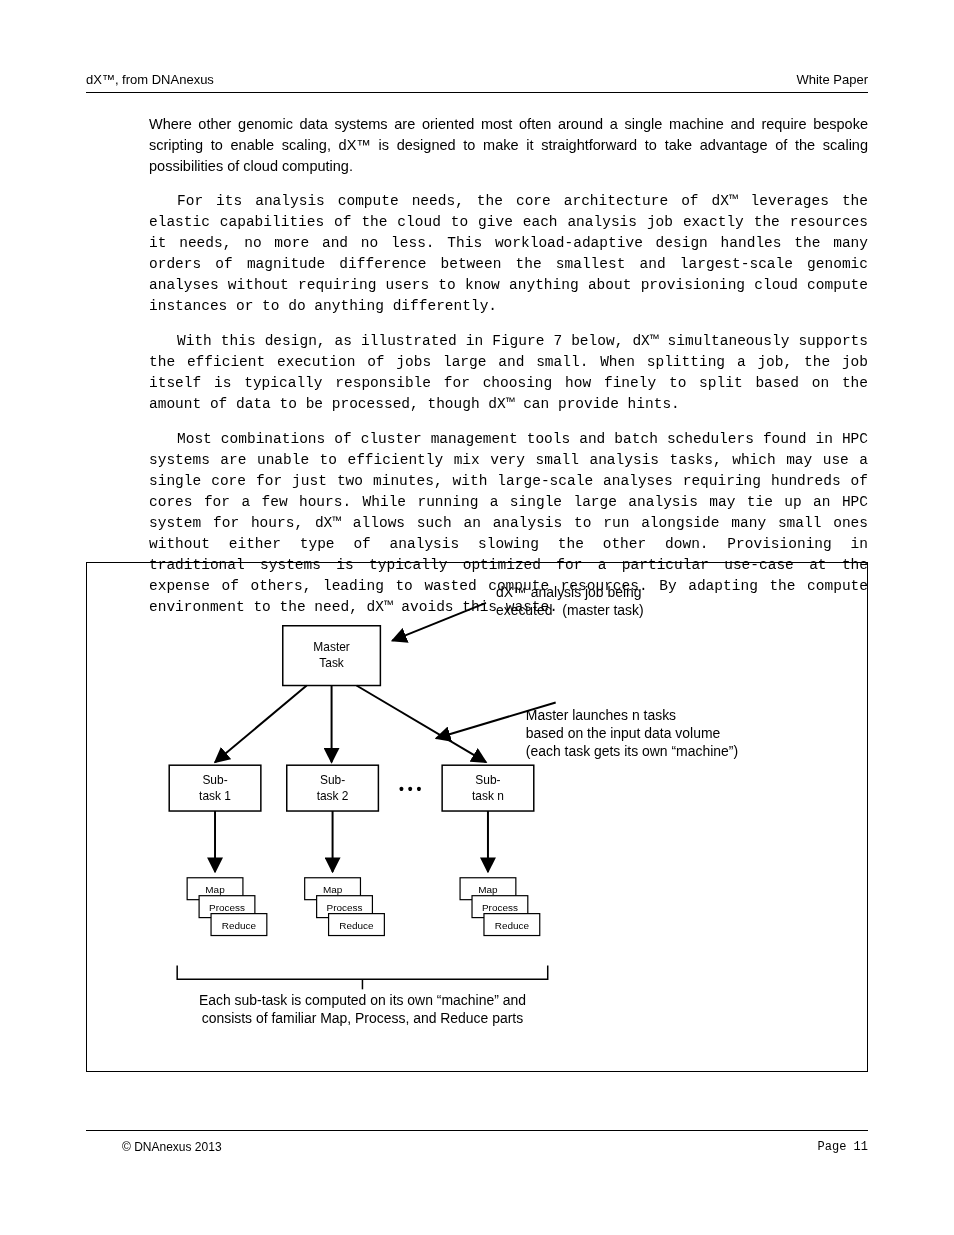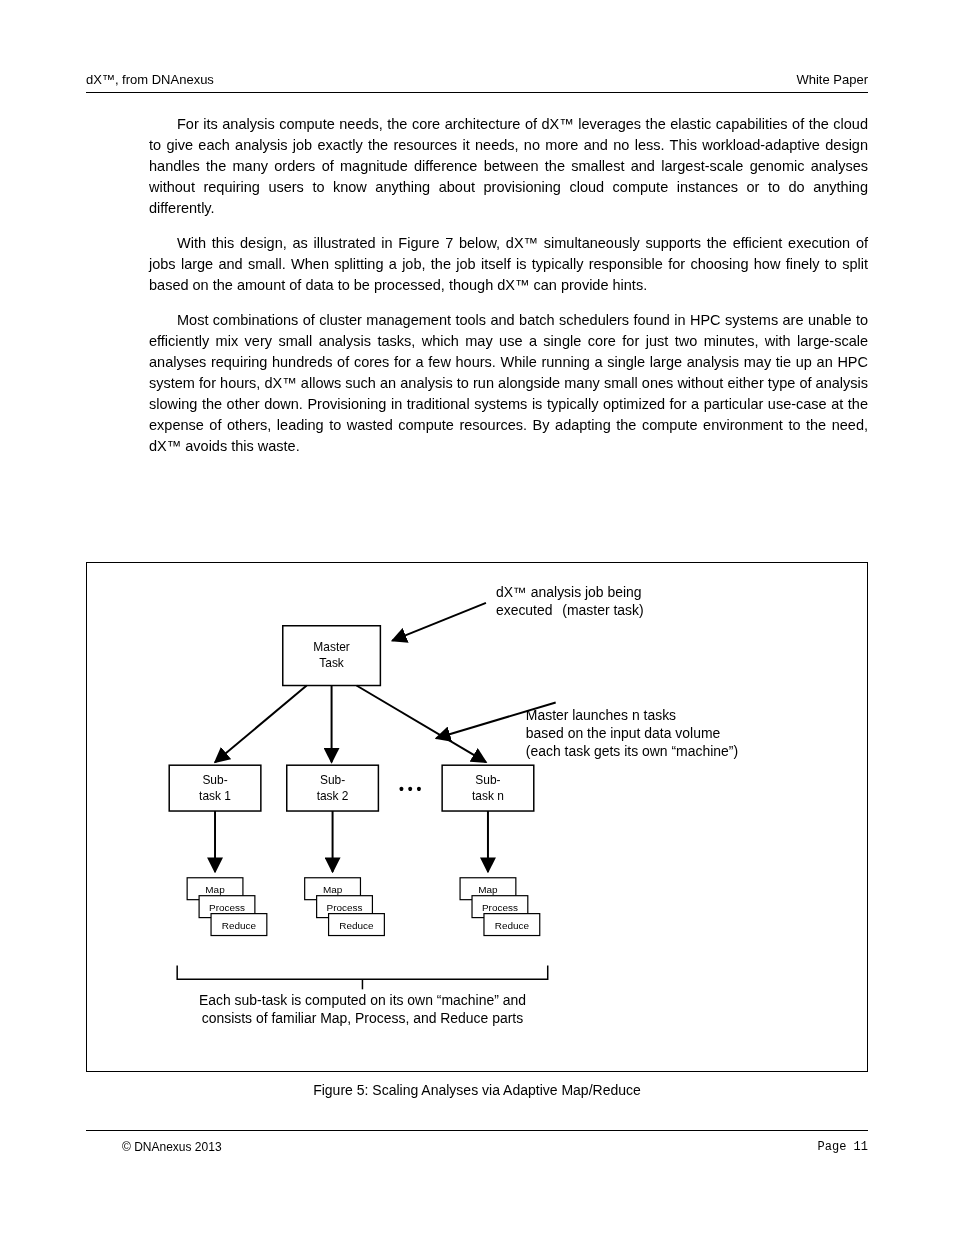--- a/index.html
+++ b/index.html
@@ -43,21 +43,21 @@
     left: 149px;
     right: 86px;
     font-size: 14.5px;
     line-height: 1.45;
   }
   .body-text p {
     margin: 0 0 14px 0;
     text-align: justify;
   }
   .body-text .first { text-indent: 0; }
-  .body-text .indent { text-indent: 28px; }
+  .body-text .indent { text-indent: 28px; font-family: Liberation Mono, monospace; }
   .figure-box {
     position: absolute;
     top: 562px;
     left: 86px;
     right: 86px;
     height: 510px;
     border: 1.5px solid #000;
     box-sizing: border-box;
   }
   .figure-box svg {
@@ -95,20 +95,21 @@
 </head>
 <body>
 
 <div class="page">
 
   <div class="running-head-left">dX™, from DNAnexus</div>
   <div class="running-head-right">White Paper</div>
   <div class="top-rule"></div>
 
   <div class="body-text">
+    <p class="first">Where other genomic data systems are oriented most often around a single machine and require bespoke scripting to enable scaling, dX™ is designed to make it straightforward to take advantage of the scaling possibilities of cloud computing.</p>
     <p class="indent">For its analysis compute needs, the core architecture of dX™ leverages the elastic capabilities of the cloud to give each analysis job exactly the resources it needs, no more and no less. This workload-adaptive design handles the many orders of magnitude difference between the smallest and largest-scale genomic analyses without requiring users to know anything about provisioning cloud compute instances or to do anything differently.</p>
     <p class="indent">With this design, as illustrated in Figure 7 below, dX™ simultaneously supports the efficient execution of jobs large and small. When splitting a job, the job itself is typically responsible for choosing how finely to split based on the amount of data to be processed, though dX™ can provide hints.</p>
     <p class="indent">Most combinations of cluster management tools and batch schedulers found in HPC systems are unable to efficiently mix very small analysis tasks, which may use a single core for just two minutes, with large-scale analyses requiring hundreds of cores for a few hours. While running a single large analysis may tie up an HPC system for hours, dX™ allows such an analysis to run alongside many small ones without either type of analysis slowing the other down. Provisioning in traditional systems is typically optimized for a particular use-case at the expense of others, leading to wasted compute resources. By adapting the compute environment to the need, dX™ avoids this waste.</p>
   </div>
 
   <div class="figure-box">
     <svg viewBox="0 0 782 510">
       <defs>
         <marker id="arrow" viewBox="0 0 10 10" refX="9" refY="5" markerWidth="8" markerHeight="8" orient="auto-start-reverse">
           <path d="M 0 0 L 10 5 L 0 10 z" fill="#000"></path>
@@ -179,18 +180,17 @@
       <path d="M 90 404 L 90 418 L 462 418 L 462 404" fill="none" stroke="#000" stroke-width="1.5"></path>
       <line x1="276" y1="418" x2="276" y2="428" stroke="#000" stroke-width="1.5"></line>
 
       <text class="svg-label" x="276" y="444" text-anchor="middle">
         <tspan>Each sub-task is computed on its own </tspan><tspan>“machine”</tspan><tspan> and</tspan>
       </text>
       <text class="svg-label" x="276" y="462" text-anchor="middle">consists of familiar Map, Process, and Reduce parts</text>
     </svg>
   </div>
 
-  <div class="figure-caption">Figure 5: Scaling Analyses via Adaptive Map/Reduce</div>
 
   <div class="bottom-rule"></div>
   <div class="foot-left">© DNAnexus 2013</div>
   <div class="foot-right">Page 11</div>
 </div>
 
 </body></html>

